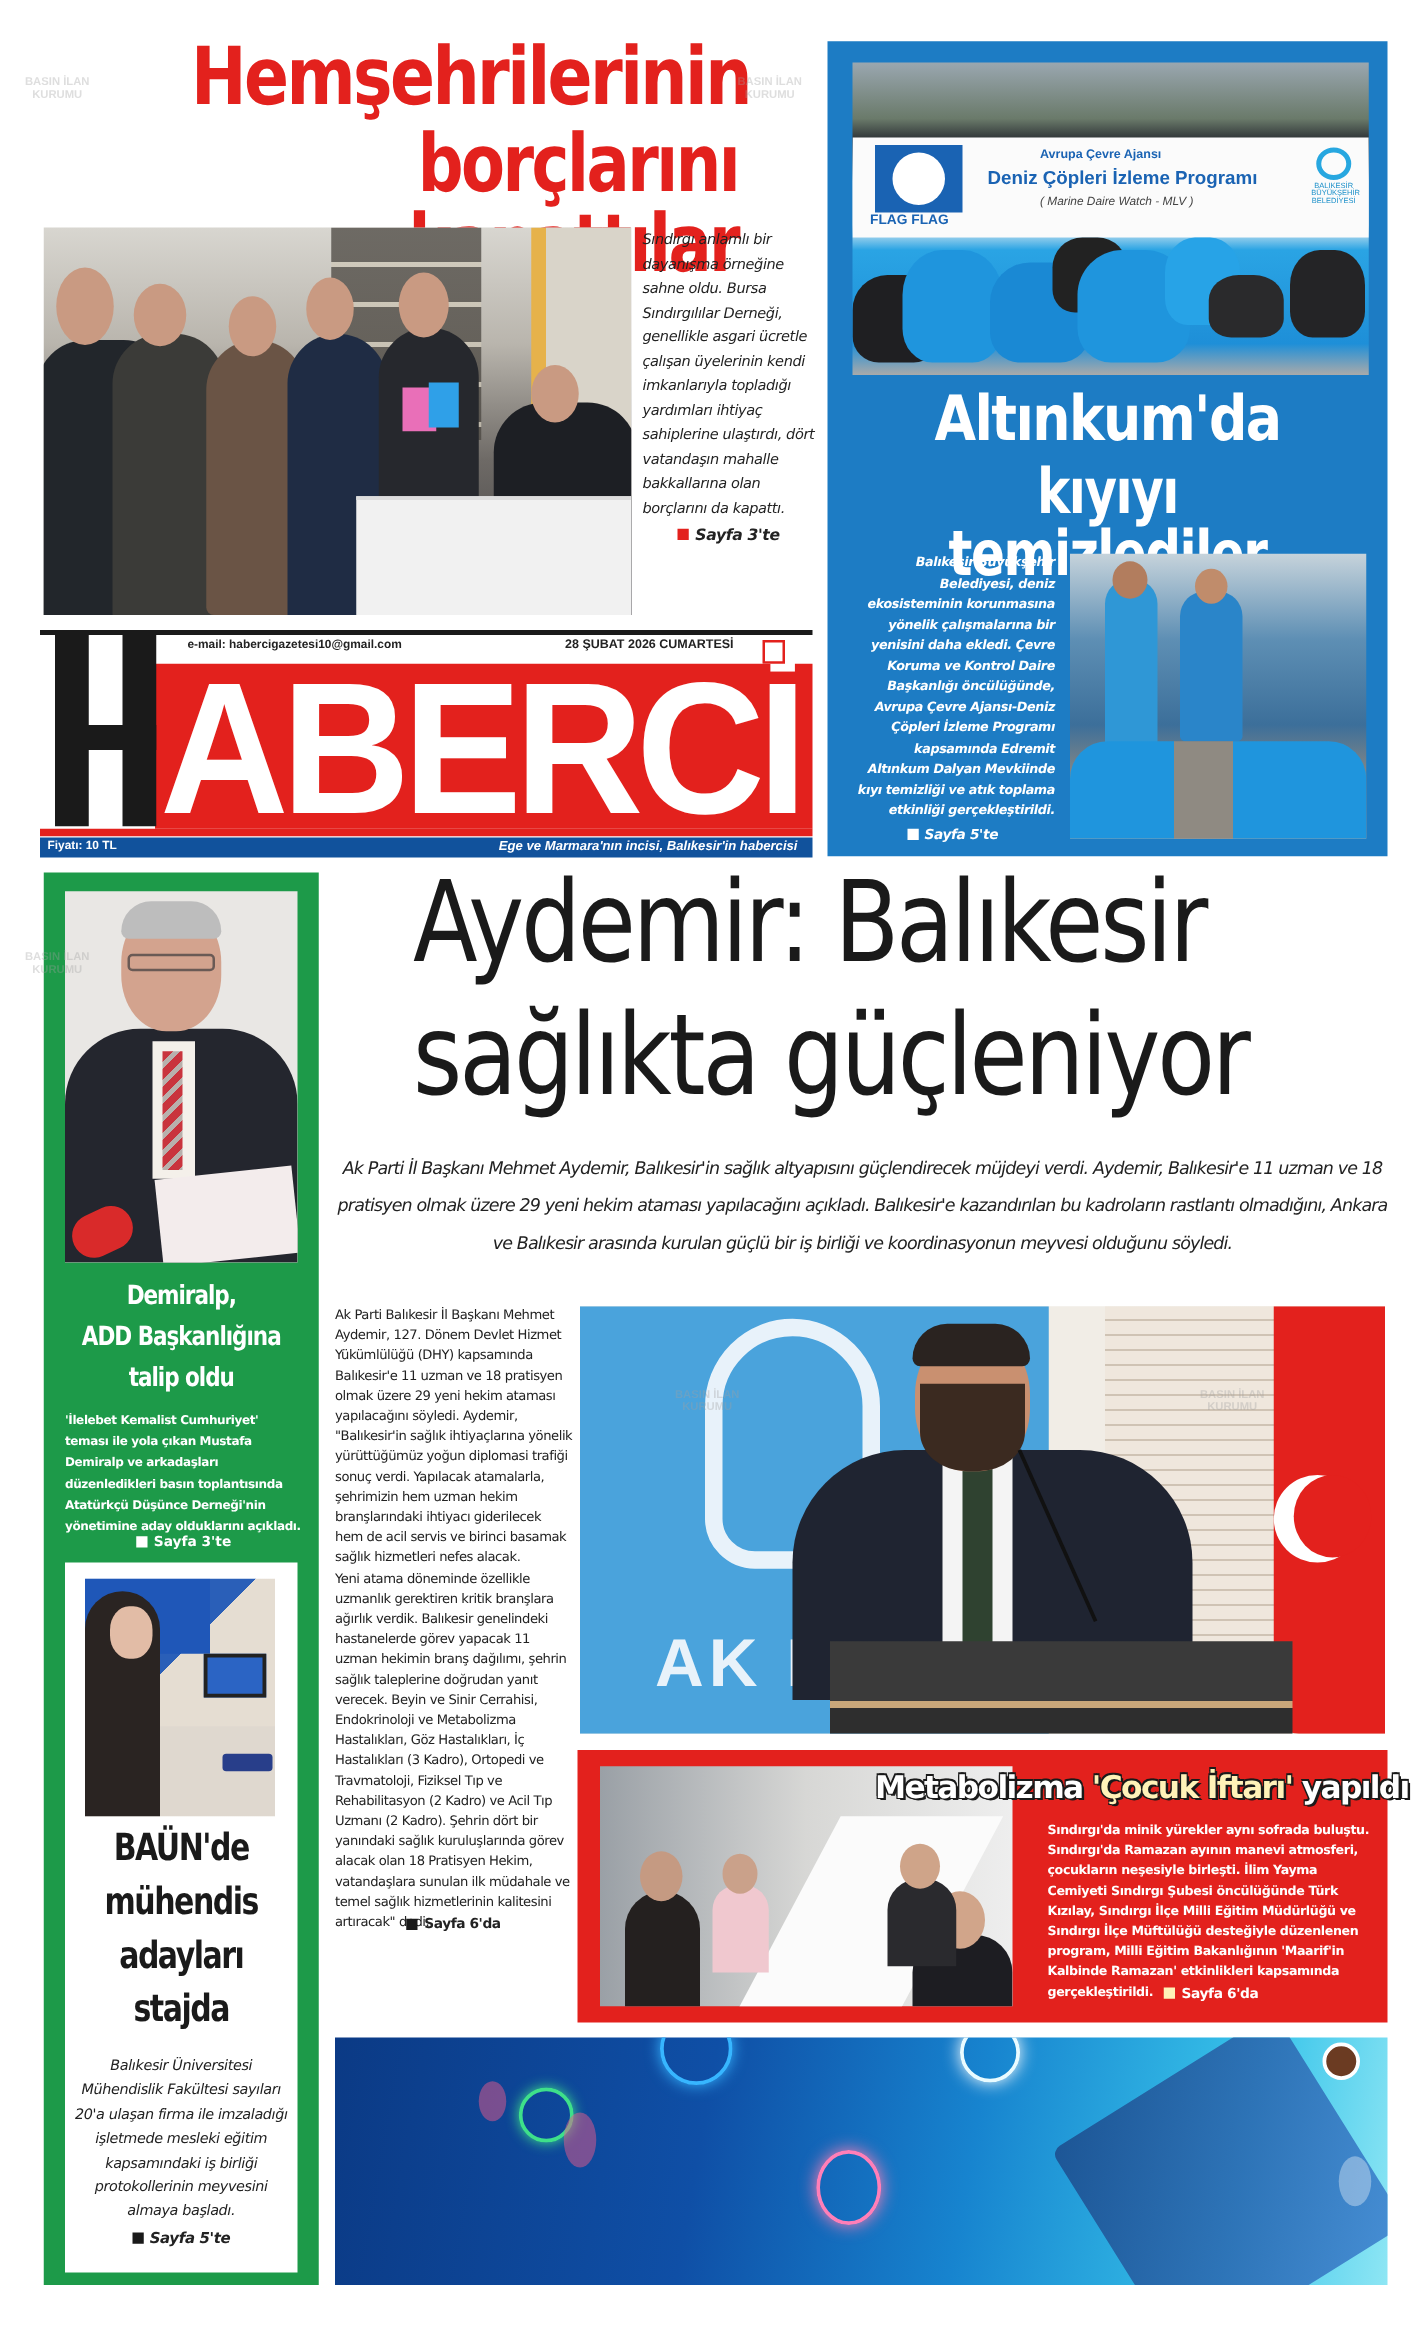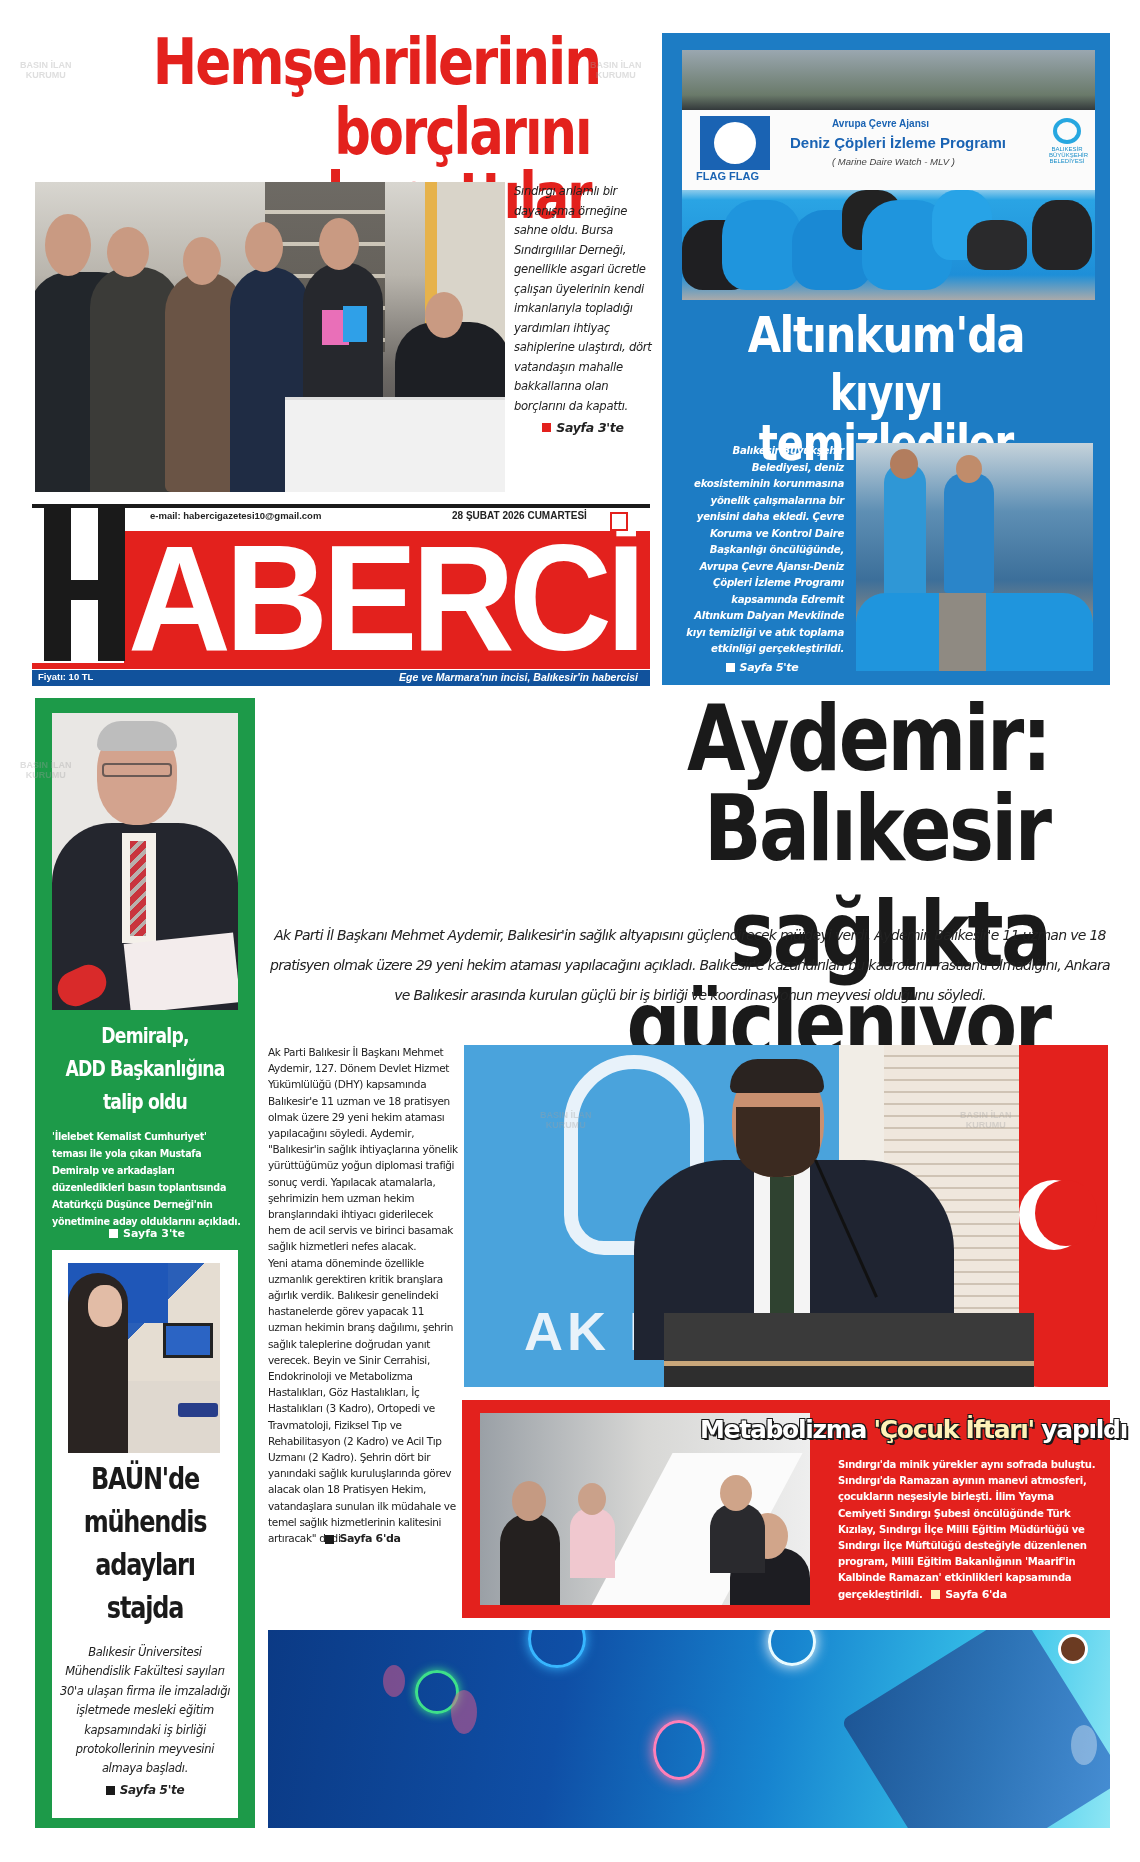--- a/index.html
+++ b/index.html
@@ -65,21 +65,21 @@
   .green-h span { display:block; transform: scaleX(0.82); }
   .green-body { left: 52px; top: 1128px; width: 190px; color:#fff; font-weight:bold; font-size: 9.6px; line-height: 17px; letter-spacing: -0.3px; }
   .green-sayfa { left: 52px; top: 1227px; width: 190px; color:#fff; }
   .white-card { left: 52px; top: 1250px; width: 186px; height: 568px; background:#fff; }
   .green-photo2 { left: 68px; top: 1263px; width: 152px; height: 190px; overflow:hidden; background: linear-gradient(135deg, #2a5fb8 0%, #2a5fb8 40%, #e5ddd2 40%); }
   .baun-h { left: 52px; top: 1457px; width: 186px; text-align:center; color:#1a1a1a; font-weight:bold; font-size: 30px; line-height: 43px; letter-spacing: -1.5px; }
   .baun-h span { display:block; transform: scaleX(0.8); }
   .baun-body { left: 56px; top: 1643px; width: 178px; text-align:center; font-style: italic; font-size: 11.5px; line-height: 19.4px; color:#222; letter-spacing: -0.3px; }
 
   
-  .main-h { left: 262px; top: 694px; width: 856px; text-align:right; color:#1a1a1a; font-weight: bold; line-height: 1; letter-spacing: -3px; }
+  .main-h { left: 262px; top: 694px; width: 856px; text-align:left; color:#1a1a1a; font-weight: normal; line-height: 1; letter-spacing: -3px; }
   .main-h .l1 { display:block; font-size: 90px; transform: scaleX(0.84); }
   .main-h .l2 { display:block; font-size: 90px; margin-top: 16px; transform: scaleX(0.84); }
   .lead { left: 262px; top: 920px; width: 856px; text-align: center; font-style: italic; font-size: 14px; line-height: 30px; color:#222; letter-spacing: -0.7px; }
   .main-body { left: 268px; top: 1044px; width: 190px; font-size: 10.5px; line-height: 16.2px; color:#222; letter-spacing: -0.35px; }
   .main-body p { margin: 0; }
   .main-photo { left: 464px; top: 1045px; width: 644px; height: 342px; overflow:hidden; background: #f1ede6; }
   .akp-bg { position:absolute; left: 0; top: 0; width: 375px; height: 342px; background: #4aa3dc; }
   .blinds { position:absolute; left: 420px; top: 0; width: 224px; height: 342px; background: repeating-linear-gradient(180deg, #efe7dd 0 10px, #cfc3b4 10px 12px); }
   .flag { position:absolute; left: 555px; top: 0; width: 89px; height: 342px; background: #e3211d; border-radius: 0 0 0 20px; }
   .podium { position:absolute; left: 200px; top: 268px; width: 370px; height: 74px; background: linear-gradient(180deg,#3a3a3a 0 65%, #c9a77a 65% 72%, #2e2e2e 72%); }
@@ -226,21 +226,21 @@
   <div style="position:absolute;left:60px;top:118px;width:92px;height:72px;background:#dfd8cf;"></div>
   <div style="position:absolute;left:110px;top:140px;width:40px;height:14px;background:#283e8a;border-radius:3px;"></div>
 </div>
 <div class="abs baun-h">
   <span>BAÜN'de</span>
   <span>mühendis</span>
   <span>adayları</span>
   <span>stajda</span>
 </div>
 <div class="abs baun-body">
-  <div>Balıkesir Üniversitesi Mühendislik Fakültesi sayıları 30'a ulaşan firma ile imzaladığı işletmede mesleki eğitim kapsamındaki iş birliği protokollerinin meyvesini almaya başladı.</div>
+  <div>Balıkesir Üniversitesi Mühendislik Fakültesi sayıları 20'a ulaşan firma ile imzaladığı işletmede mesleki eğitim kapsamındaki iş birliği protokollerinin meyvesini almaya başladı.</div>
   <div class="sayfa" style="justify-content:center;font-size:12px;margin-top:2px;">
     <span class="sq" style="background:#1a1a1a;"></span>
     <span>Sayfa 5'te</span>
   </div>
 </div>
 
 <div class="abs main-h">
   <span class="l1">Aydemir: Balıkesir</span>
   <span class="l2">sağlıkta güçleniyor</span>
 </div>

